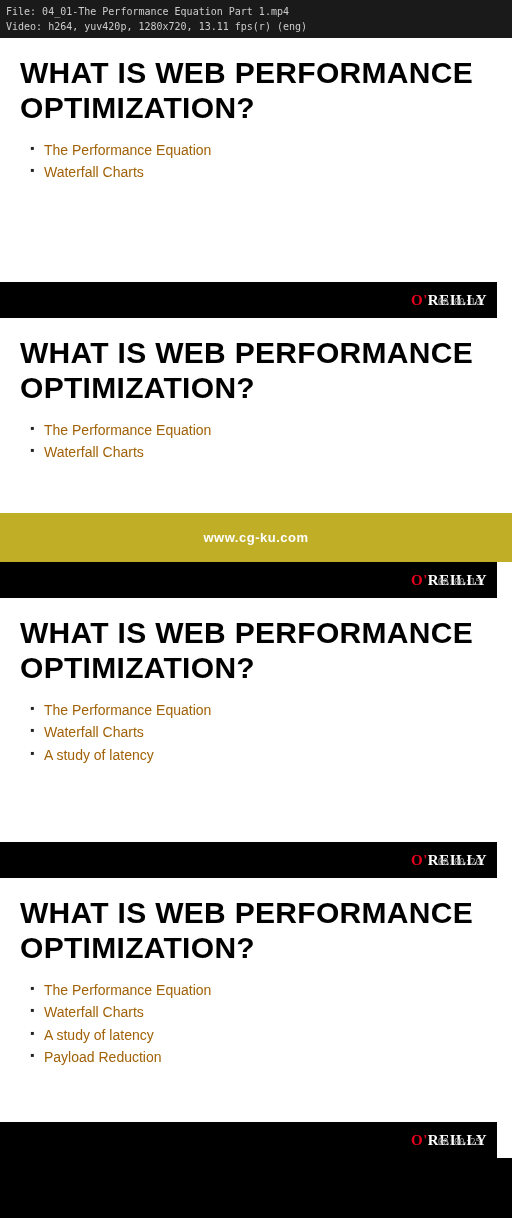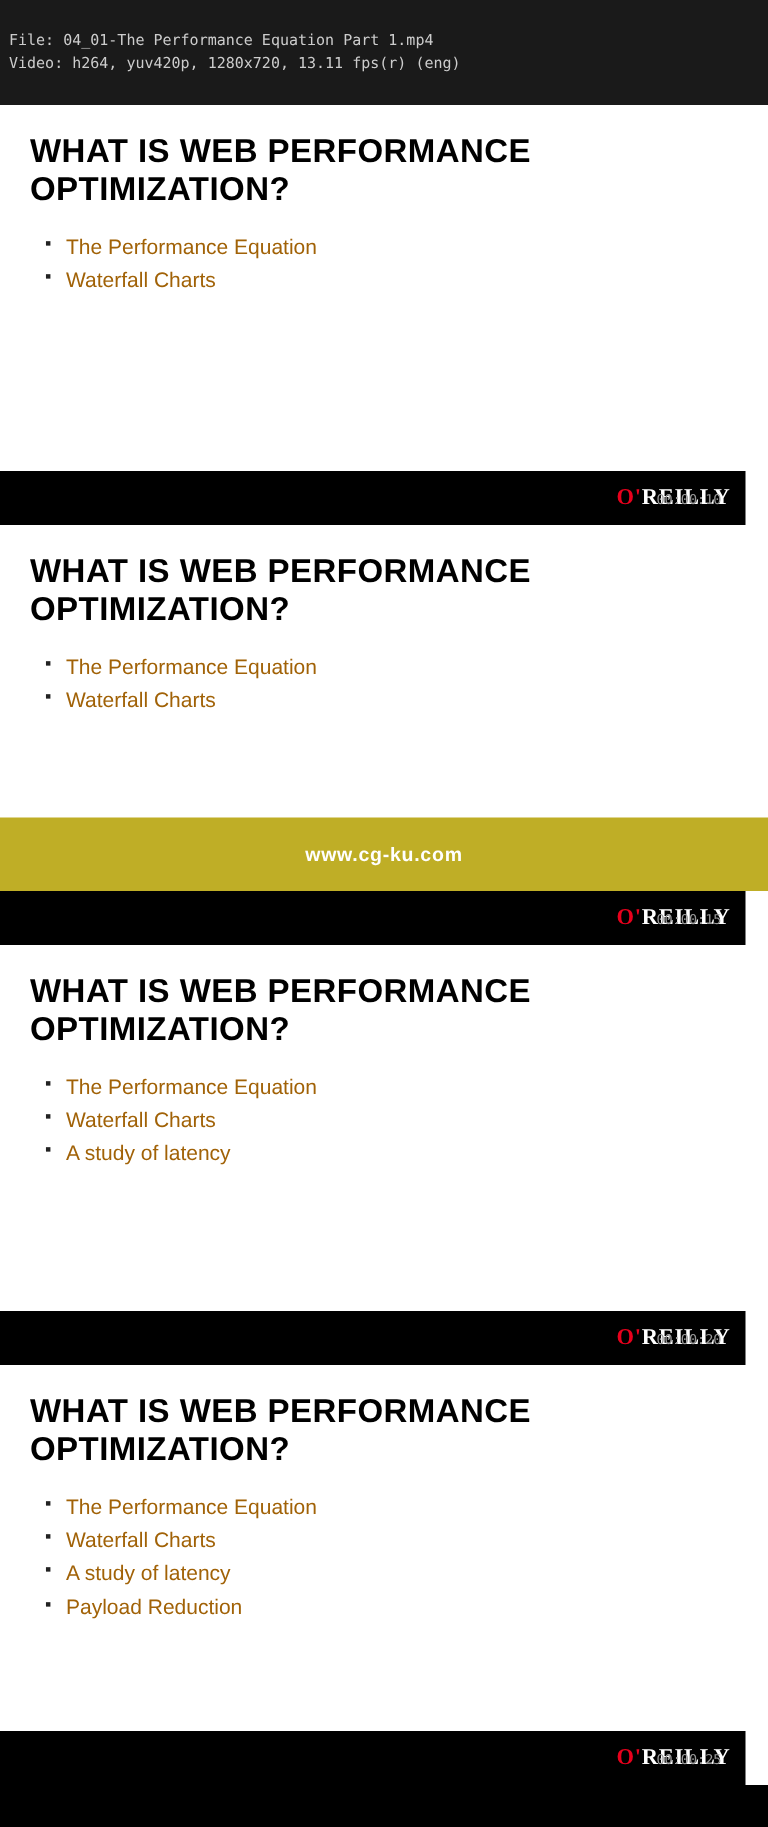--- a/index.html
+++ b/index.html
@@ -13,35 +13,35 @@
       background: #000;
       font-family: Arial, Helvetica, sans-serif;
       color: #000;
     }
 
     
     .metadata-bar {
       background: #1a1a1a;
       color: #ccc;
       font-size: 10px;
-      padding: 20px 6px;
+      padding: 4px 6px;
       line-height: 1.5;
       font-family: monospace;
     }
 
     
     .slide {
       background: #fff;
       position: relative;
       padding: 18px 20px 60px 20px;
       min-height: 280px;
     }
 
     .slide-title {
-      font-size: 22px;
+      font-size: 30px;
       font-weight: 900;
       color: #000;
       line-height: 1.15;
       margin-bottom: 14px;
       text-transform: uppercase;
       letter-spacing: 0.3px;
     }
 
     .slide-list {
       list-style: none;

